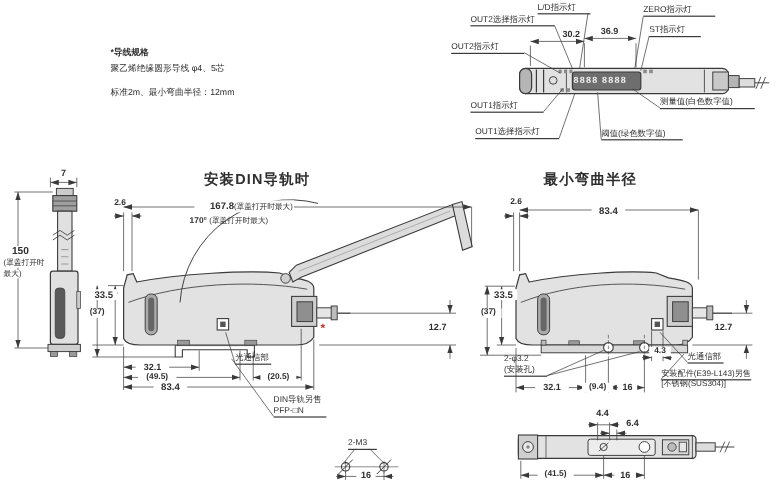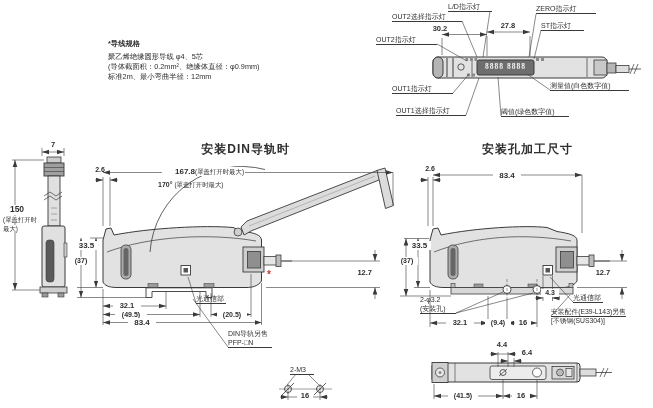--- a/index.html
+++ b/index.html
@@ -5,24 +5,24 @@
   html,body{margin:0;padding:0;background:#fff;}
   #canvas{position:relative;width:653px;height:408px;background:#ffffff;overflow:hidden;
           font-family:"Liberation Sans","DejaVu Sans",sans-serif;color:#2e2e2e;}
   #linework{position:absolute;left:0;top:0;}
   .t{position:absolute;line-height:1.15;white-space:nowrap;color:#2e2e2e;}
   .dim{font-size:7.5px;font-weight:bold;text-align:center;}
   .dims{font-size:7px;font-weight:bold;text-align:center;}
   .lbl{font-size:7px;border-bottom:1px solid #3a3a3a;}
   .plain{font-size:7px;}
   .mask{background:#fff;padding:0 1px;}
-  .title{font-size:12px;font-weight:bold;text-align:right;letter-spacing:1px;}
-  .spec{font-size:7.3px;margin-left:16px;}
-  .digits{font-family:Liberation Serif, serif;font-size:7.5px;font-weight:bold;
-          color:#f4f4f4;letter-spacing:1px;text-align:center;}
+  .title{font-size:12px;font-weight:bold;text-align:left;letter-spacing:1px;}
+  .spec{font-size:7.3px;}
+  .digits{font-family:Liberation Sans, sans-serif;font-size:7.5px;font-weight:bold;
+          color:#f4f4f4;letter-spacing:1px;}
   .note{font-size:6.4px;}
   .red{color:#c0392b;font-size:10px;font-weight:bold;}
 </style>
 </head>
 <body>
 
 <div id="canvas">
 
 <svg id="linework" width="653" height="408" viewBox="0 0 653 408">
   <defs>
@@ -276,35 +276,34 @@
             <line x1="537" y1="380" x2="537" y2="399"></line>
         <line x1="434" y1="396" x2="503" y2="396" marker-start="url(#aL)" marker-end="url(#aR)"></line>
         <line x1="503" y1="396" x2="537" y2="396" marker-start="url(#aL)" marker-end="url(#aR)"></line>
       </g>
     </g>
   </g>
 </svg>
 
 <div class="t spec" style="left:92px;top:40px;font-weight:bold;">*导线规格</div>
 <div class="t spec" style="left:92px;top:53px;">聚乙烯绝缘圆形导线 φ4、5芯</div>
-<div class="t spec" style="left:92px;top:63px;">(导体截面积：0.2mm²、绝缘体直径：φ0.9mm)</div>
 <div class="t spec" style="left:92px;top:73px;">标准2m、最小弯曲半径：12mm</div>
 
 <div class="t lbl" style="left:392px;top:13px;width:70px;">OUT2选择指示灯</div>
 <div class="t lbl" style="left:448px;top:3px;width:44px;">L/D指示灯</div>
 <div class="t lbl" style="left:536px;top:5px;width:60px;">ZERO指示灯</div>
 <div class="t lbl" style="left:541px;top:22px;width:43px;">ST指示灯</div>
 <div class="t lbl" style="left:376px;top:36px;width:61px;">OUT2指示灯</div>
 <div class="t lbl" style="left:392px;top:85px;width:61px;">OUT1指示灯</div>
 <div class="t lbl" style="left:396px;top:107px;width:70px;">OUT1选择指示灯</div>
 <div class="t lbl" style="left:550px;top:82px;width:79px;">测量值(白色数字值)</div>
 <div class="t lbl" style="left:501px;top:108px;width:68px;">阈值(绿色数字值)</div>
 <div class="t digits" style="left:478px;top:63px;width:55px;">8888 8888</div>
-<div class="t dim" style="left:428px;top:25px;width:24px;">30.2</div>
-<div class="t dim" style="left:496px;top:22px;width:24px;">27.8</div>
+<div class="t dim" style="left:464px;top:25px;width:24px;">30.2</div>
+<div class="t dim" style="left:496px;top:22px;width:24px;">36.9</div>
 
 <div class="t dim" style="left:45px;top:141px;width:16px;">7</div>
 <div class="t dim mask" style="left:5px;top:205px;width:22px;font-size:8.5px;">150</div>
 <div class="t note mask" style="left:2px;top:216px;">(罩盖打开时</div>
 <div class="t note mask" style="left:2px;top:225px;">最大)</div>
 
 <div class="t title" style="left:170px;top:143px;width:120px;">安装DIN导轨时</div>
 <div class="t dims" style="left:92px;top:166px;width:16px;">2.6</div>
 <div class="t mask" style="left:162px;top:167px;font-size:7px;"><span style="font-weight:bold;font-size:8px;padding-left:12px;">167.8</span><span class="note">(罩盖打开时最大)</span></div>
 <div class="t" style="left:158px;top:181px;font-size:7px;"><span style="font-weight:bold;">170°</span> <span class="note">(罩盖打开时最大)</span></div>
@@ -313,21 +312,21 @@
 <div class="t dim" style="left:352px;top:269px;width:20px;text-align:right;">12.7</div>
 <div class="t lbl" style="left:196px;top:295px;width:30px;">光通信部</div>
 <div class="t dim mask" style="left:113px;top:302px;width:26px;">32.1</div>
 <div class="t dims mask" style="left:115px;top:310.5px;width:30px;">(49.5)</div>
 <div class="t dim mask" style="left:128px;top:318px;width:26px;font-size:8px;">83.4</div>
 <div class="t dims mask" style="left:217px;top:310.5px;width:28px;">(20.5)</div>
 <div class="t plain" style="left:228px;top:330px;">DIN导轨另售</div>
 <div class="t lbl" style="left:228px;top:339px;width:44px;">PFP-□N</div>
 <div class="t red" style="left:267px;top:269px;">*</div>
 
-<div class="t title" style="left:453px;top:143px;width:120px;">安装孔加工尺寸</div>
+<div class="t title" style="left:453px;top:143px;width:120px;">最小弯曲半径</div>
 <div class="t dims" style="left:422px;top:165px;width:16px;">2.6</div>
 <div class="t dim mask" style="left:493px;top:171px;width:26px;font-size:8px;">83.4</div>
 <div class="t dim mask" style="left:408px;top:241px;width:21px;font-size:8px;">33.5</div>
 <div class="t dims mask" style="left:396px;top:257px;width:20px;">(37)</div>
 <div class="t dim" style="left:592px;top:269px;width:22px;">12.7</div>
 <div class="t plain" style="left:420px;top:296px;">2-φ3.2</div>
 <div class="t lbl" style="left:420px;top:305px;width:36px;">(安装孔)</div>
 <div class="t dims mask" style="left:541px;top:289px;width:16px;">4.3</div>
 <div class="t lbl" style="left:573px;top:294px;width:30px;">光通信部</div>
 <div class="t lbl" style="left:551px;top:308px;font-size:6.8px;">安装配件(E39-L143)另售</div>

